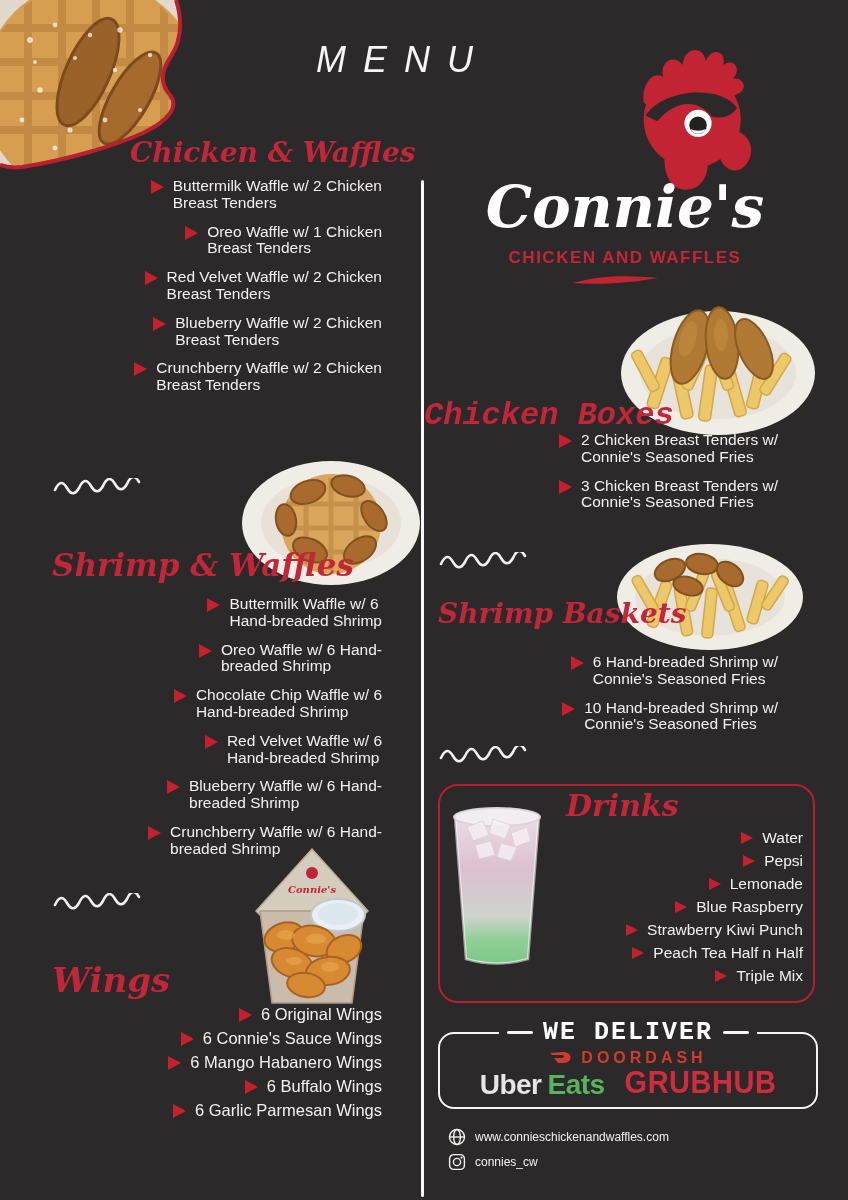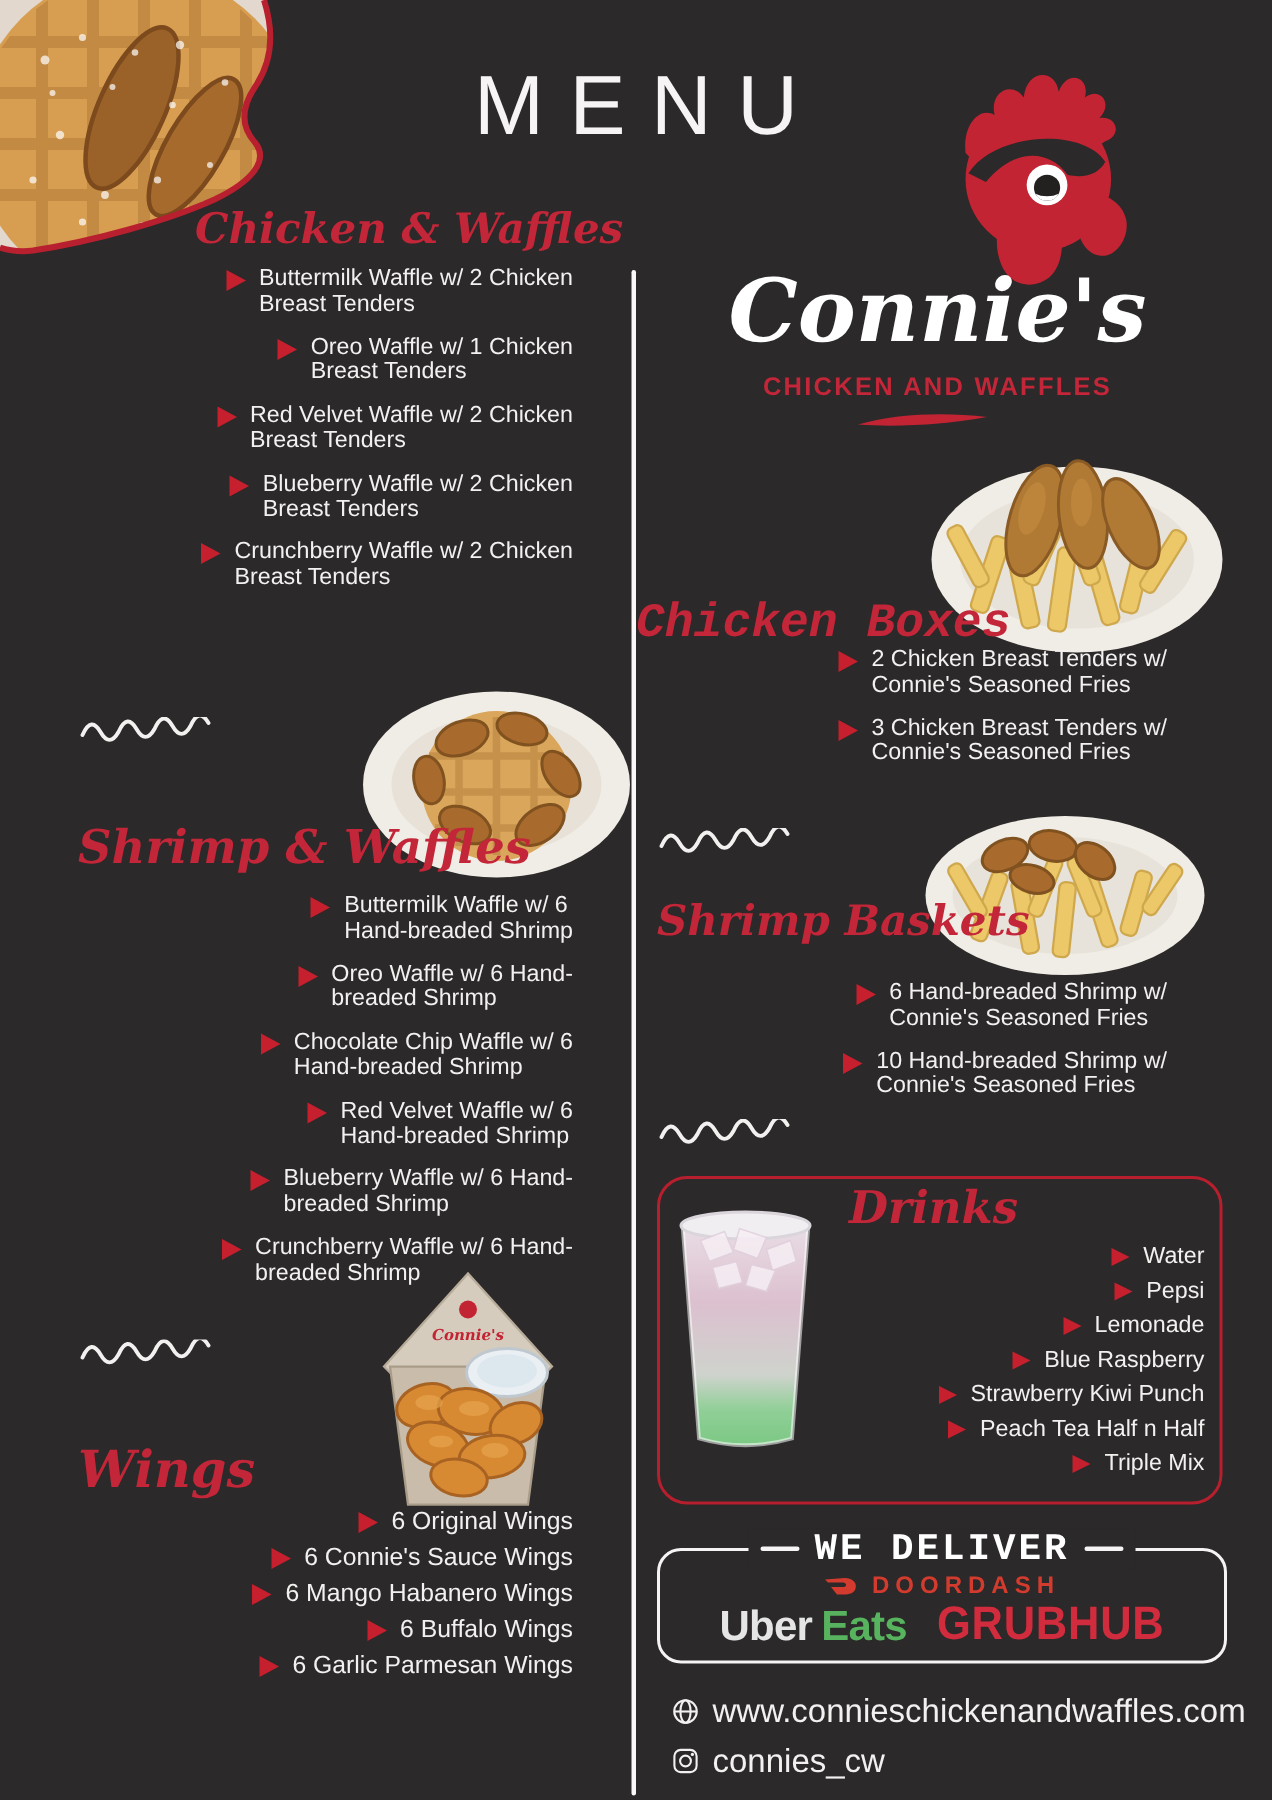--- a/index.html
+++ b/index.html
@@ -9,21 +9,21 @@
   }
   .abs{position:absolute;}
 
   
   .script{
     font-family:"DejaVu Serif",serif;font-style:italic;font-weight:bold;
     color:#c32638;margin:0;line-height:1;
   }
   .menu-title{
     font-family:"Liberation Sans",sans-serif;font-weight:400;
-    font-size:56px;letter-spacing:17px;color:#f6f4f4;margin:0;line-height:1;
+    font-size:36px;letter-spacing:17px;color:#f6f4f4;margin:0;line-height:1;font-style:italic;
   }
 
   
   ul.menu-list{list-style:none;margin:0;padding:0;}
   ul.menu-list li{display:flex;align-items:flex-start;justify-content:flex-end;}
   .tri{
     width:0;height:0;flex:0 0 auto;margin-top:2px;margin-right:9px;
     border-left:13px solid #c6202f;border-top:7px solid transparent;border-bottom:7px solid transparent;
   }
   .itxt{white-space:pre-line;color:#f3f0f0;}
@@ -68,21 +68,21 @@
   .dash{display:inline-block;width:26px;height:3px;background:#f5f3f3;border-radius:2px;}
   .dd-row{margin-top:15px;display:flex;justify-content:center;align-items:center;gap:8px;}
   .dd-text{font-size:16px;font-weight:bold;letter-spacing:4px;color:#d23b2e;}
   .ue-row{margin-top:1px;display:flex;justify-content:center;align-items:baseline;gap:6px;}
   .uber{font-size:28px;font-weight:bold;color:#e5e5e5;letter-spacing:-0.5px;}
   .eats{font-size:28px;font-weight:bold;color:#57b35e;letter-spacing:-0.5px;}
   .grubhub{font-size:29px;font-weight:bold;color:#d02c3d;letter-spacing:0.5px;margin-left:14px;transform:scaleY(1.08);transform-origin:bottom;}
 
   
   .footer-row{display:flex;align-items:center;gap:9px;margin-bottom:7px;}
-  .footer-row .ftxt{font-size:22px;color:#f3f0f0;}
+  .footer-row .ftxt{font-size:12px;color:#f3f0f0;}
 
   .wavy{stroke:#f3f0f0;stroke-width:2.6;fill:none;stroke-linecap:round;}
 </style>
 </head>
 <body>
 
 <div class="page">
 
   <div class="abs vdivider"></div>
 

